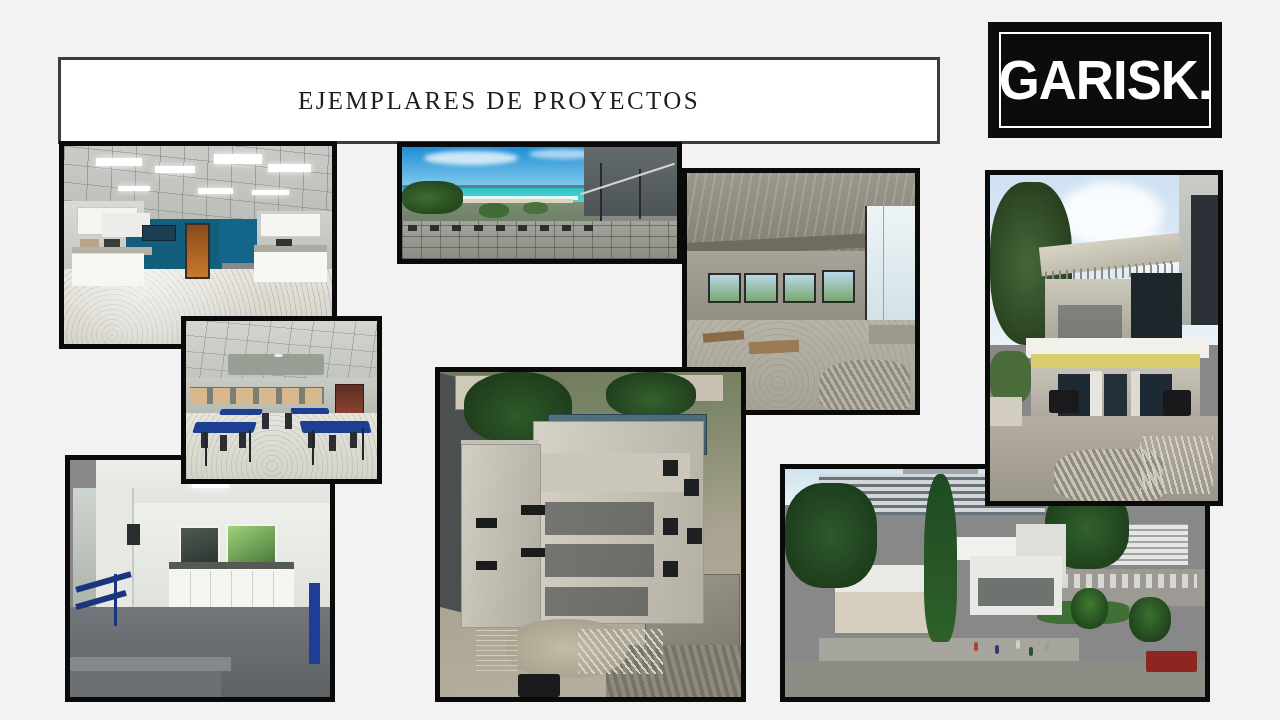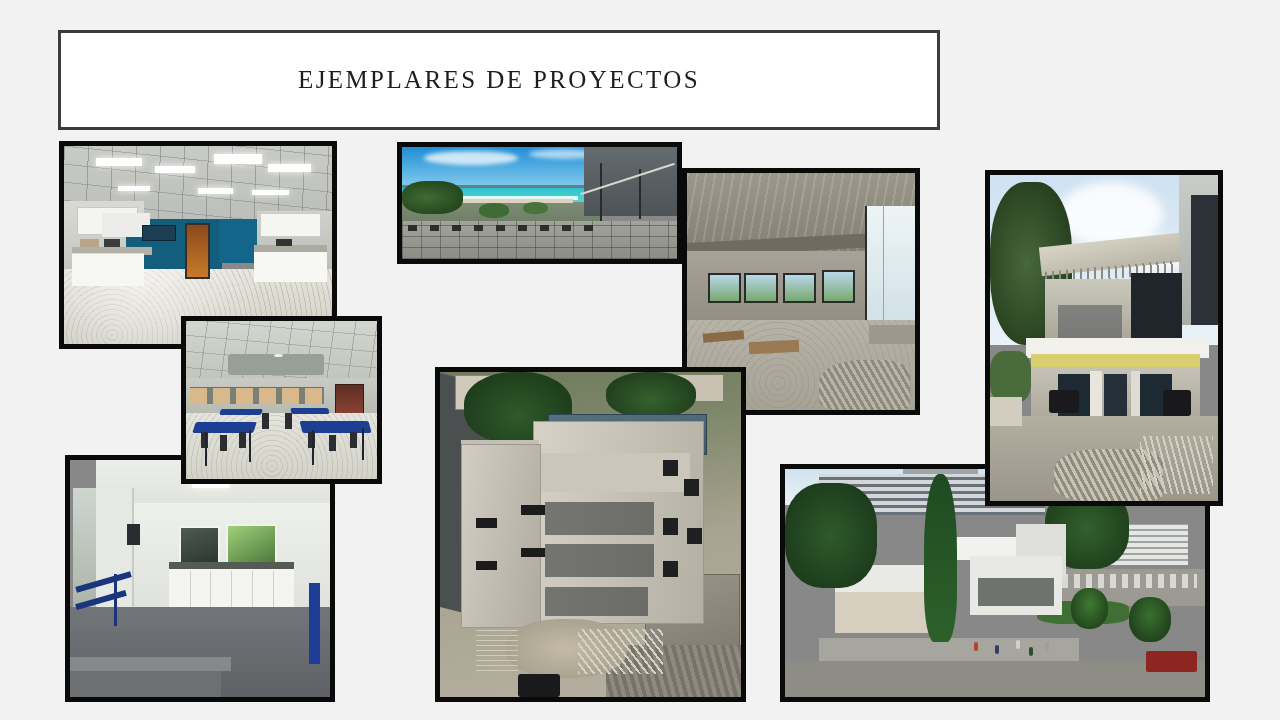--- a/index.html
+++ b/index.html
@@ -20,23 +20,23 @@
     left: 0; top: 0;
     width: 1280px;
     height: 720px;
     background: #f2f2f2;
   }
 
   
   #title-box {
     position: absolute;
     left: 58px;
-    top: 30px;
+    top: 57px;
     width: 882px;
-    height: 100px;
+    height: 87px;
     background: #ffffff;
     border: 3px solid #3c3c3c;
     box-sizing: border-box;
     display: flex;
     align-items: center;
     justify-content: center;
   }
   #title-text {
     font-family: "Liberation Serif", serif;
     font-size: 25px;
@@ -312,20 +312,25 @@
 </style>
 </head>
 <body>
 
 <div id="slide">
 
   <div id="title-box">
     <div id="title-text">EJEMPLARES DE PROYECTOS</div>
   </div>
 
+  <div id="logo-box">
+    <div id="logo-inner">
+      <div id="logo-text">GARISK.</div>
+    </div>
+  </div>
 
   <div class="photo" id="p1">
     <div class="canvas">
       <div class="lay ceil"></div>
       <div class="lay wallL"></div>
       <div class="lay wallBlue"></div>
       <div class="lay wallBlue2"></div>
       <div class="lay wallR"></div>
       <div class="lay floor"></div>
       <div class="lay cabUL"></div>

